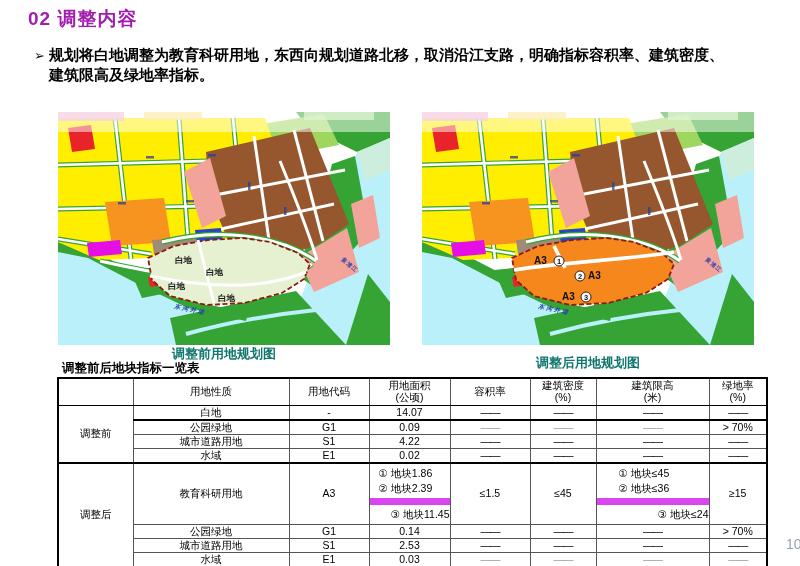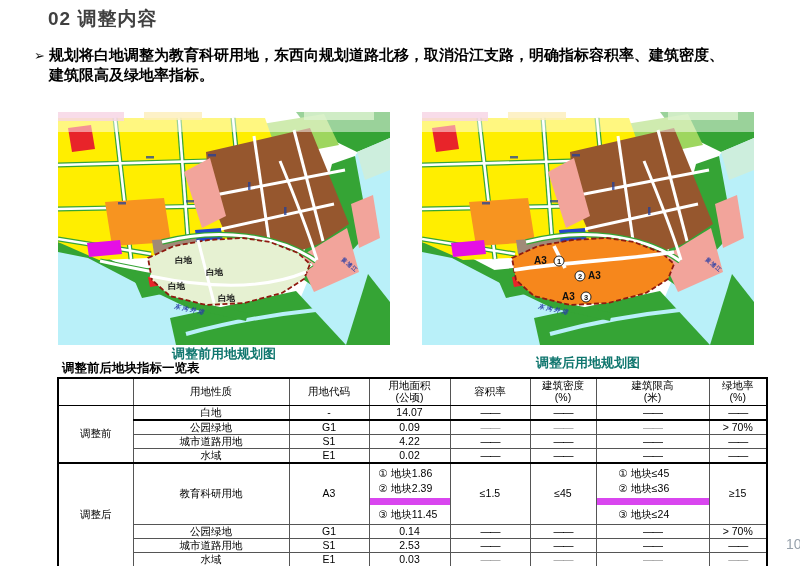--- a/index.html
+++ b/index.html
@@ -1,42 +1,42 @@
 <!DOCTYPE html>
 <html><head>
 <meta charset="utf-8">
 <style>
   html,body{margin:0;padding:0;background:#e8e8e8;}
   .slide{
     position:relative;width:800px;height:566px;background:#ffffff;
     font-family:"Liberation Sans","DejaVu Sans",sans-serif;color:#111;
     overflow:hidden;margin:0 auto;
   }
-  .title{position:absolute;left:48px;top:6px;font-size:19px;font-weight:bold;color:#404040;letter-spacing:1px;}
+  .title{position:absolute;left:28px;top:6px;font-size:19px;font-weight:bold;color:#a21caf;letter-spacing:1px;}
   .bullet-marker{position:absolute;left:34px;top:48px;font-size:13px;color:#111;}
   .bullet-lines{position:absolute;left:49px;top:45px;width:740px;font-size:15px;font-weight:600;line-height:20px;color:#000;}
   .map-fig{position:absolute;width:332px;height:233px;margin:0;padding:0;}
   .map-fig svg{display:block;width:332px;height:233px;}
   #map-before{left:58px;top:112px;}
   #map-after{left:422px;top:112px;}
   .map-caption{position:absolute;top:345px;width:332px;text-align:center;font-size:13px;font-weight:bold;color:#0f766e;}
   #cap-before{left:58px;} #cap-after{left:422px;margin-top:9px;}
   .table-title{position:absolute;left:62px;top:360px;font-size:12.5px;font-weight:600;color:#000;}
   table.tbl{position:absolute;left:57px;top:377px;border-collapse:collapse;table-layout:fixed;
     border:2px solid #000;font-size:10.5px;color:#000;}
   table.tbl td{border:1px solid #555;text-align:center;vertical-align:middle;padding:0;line-height:1.1;height:13px;overflow:hidden;}
   table.tbl tr.hdr td{height:26px;border-bottom:1px solid #000;}
   table.tbl tr.thick td{border-bottom:2px solid #000;}
   table.tbl tr.divider td{border-bottom:2px solid #000;}
   table.tbl td.sec{font-weight:400;}
   .muted{color:#9c9c9c;}
   .dash{letter-spacing:-1px;}
   td.split{padding:0;}
   .split-top{border-bottom:7px solid #d946ef;padding:2px 0 2px 9px;text-align:left;}
-  .split-bot{padding:2px 0 2px 9px;text-align:left;}
+  .split-bot{padding:2px 0 2px 9px;text-align:right;}
   .split-top div,.split-bot div{line-height:15px;white-space:nowrap;}
   td.hsplit .split-top,td.hsplit .split-bot{padding-left:22px;}
   .page-number{position:absolute;left:786px;top:536px;font-size:14px;color:#98a2ac;text-align:center;}
   
   .lbl-baidi{font-size:8.5px;font-weight:bold;fill:#151515;}
   .lbl-a3{font-size:10px;font-weight:bold;fill:#101010;}
   .lbl-num{font-size:7.5px;font-weight:bold;fill:#101010;}
   .lbl-river{font-size:5.5px;font-weight:bold;fill:#2a3fa6;letter-spacing:1px;}
   .lbl-channel{font-size:6px;font-weight:bold;font-style:italic;fill:#2a3fa6;letter-spacing:2px;}
   .plan-before{fill:#e6f1d2;stroke:#8f1a10;stroke-width:1.8;stroke-dasharray:5 2.5;}

